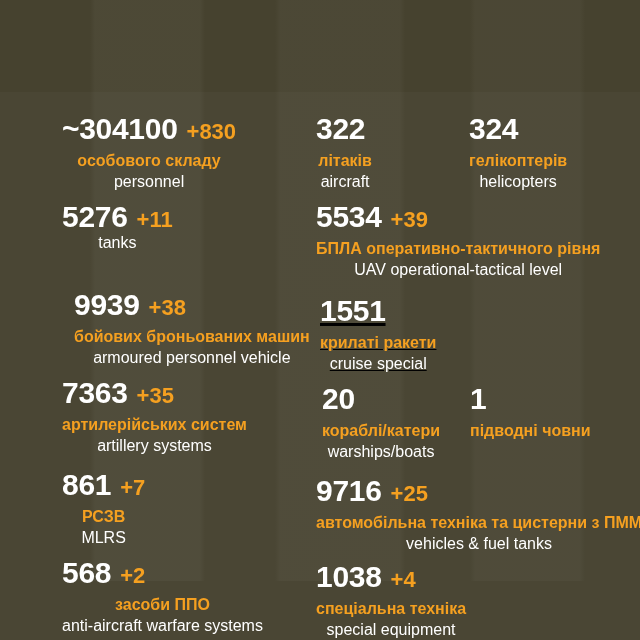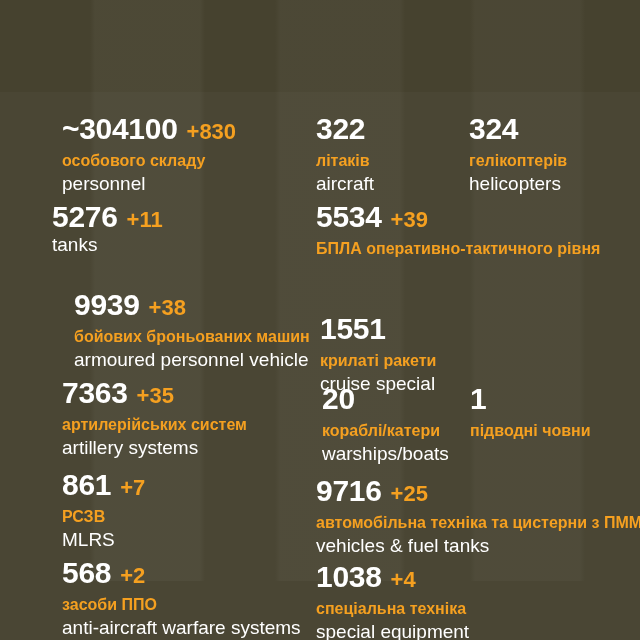--- a/index.html
+++ b/index.html
@@ -39,20 +39,21 @@
     left: 0; right: 0; top: 0; height: 92px;
     background: #46422f;
     pointer-events: none;
   }
 
   .wrap {
     position: relative;
     width: 640px;
     height: 581px;
     padding: 0;
+    text-align: center;
   }
 
   .title {
     color: #f5a020;
     font-weight: bold;
     font-size: 31px;
     line-height: 1.13;
     letter-spacing: 0.2px;
     padding: 12px 0 0 62px;
     text-shadow: 0 1px 0 rgba(0,0,0,0.25);
@@ -87,21 +88,21 @@
   .lbl-ua {
     color: #f5a020;
     font-weight: bold;
     font-size: 16px;
     line-height: 1.25;
     margin-top: 7px;
     white-space: nowrap;
   }
   .lbl-en {
     color: #ffffff;
-    font-size: 19px;
+    font-size: 16px;
     line-height: 1.25;
     margin-top: 1px;
     white-space: nowrap;
   }
 
   
   .item { position: absolute; }
 </style>
 </head>
 <body>
@@ -137,46 +138,47 @@
 
     <div class="item" style="left:469px; top:14px;">
       <div class="num-line">
         <span class="num">324</span>
         <span class="delta"></span>
       </div>
       <div class="lbl-ua">гелікоптерів</div>
       <div class="lbl-en">helicopters</div>
     </div>
 
-    <div class="item" style="left:52px; top:102px;">
+    <div class="item" style="left:62px; top:102px;">
       <div class="num-line">
         <span class="num">5276</span>
         <span class="delta">+11</span>
       </div>
       <div class="lbl-en">tanks</div>
     </div>
 
     <div class="item" style="left:316px; top:102px;">
       <div class="num-line">
         <span class="num">5534</span>
         <span class="delta">+39</span>
       </div>
       <div class="lbl-ua">БПЛА оперативно-тактичного рівня</div>
+      <div class="lbl-en">UAV operational-tactical level</div>
     </div>
 
     <div class="item" style="left:74px; top:190px;">
       <div class="num-line">
         <span class="num">9939</span>
         <span class="delta">+38</span>
       </div>
       <div class="lbl-ua">бойових броньованих машин</div>
       <div class="lbl-en">armoured personnel vehicle</div>
     </div>
 
-    <div class="item" style="left:320px; top:214px;">
+    <div class="item" style="left:320px; top:196px;text-decoration:underline;">
       <div class="num-line">
         <span class="num">1551</span>
         <span class="delta"></span>
       </div>
       <div class="lbl-ua">крилаті ракети</div>
       <div class="lbl-en">cruise special</div>
     </div>
 
     <div class="item" style="left:62px; top:278px;">
       <div class="num-line">

